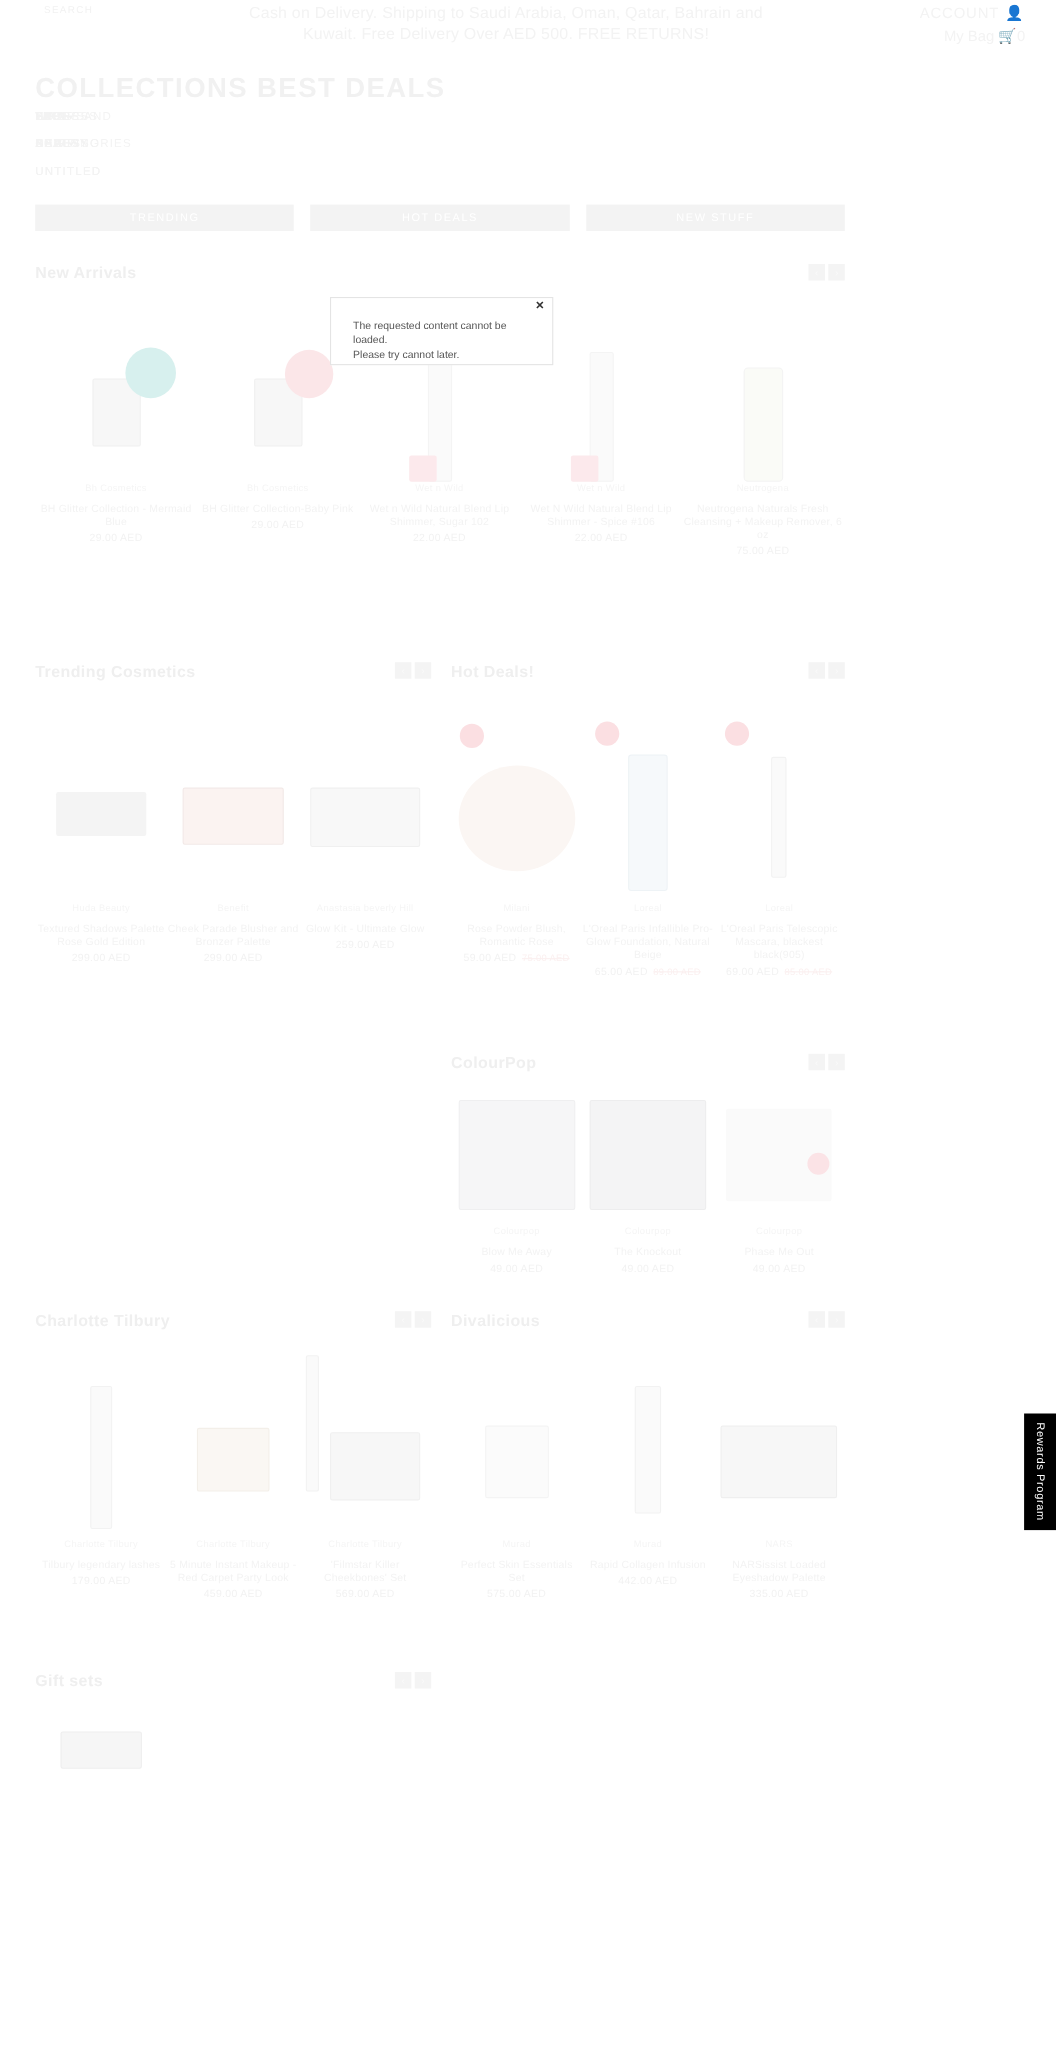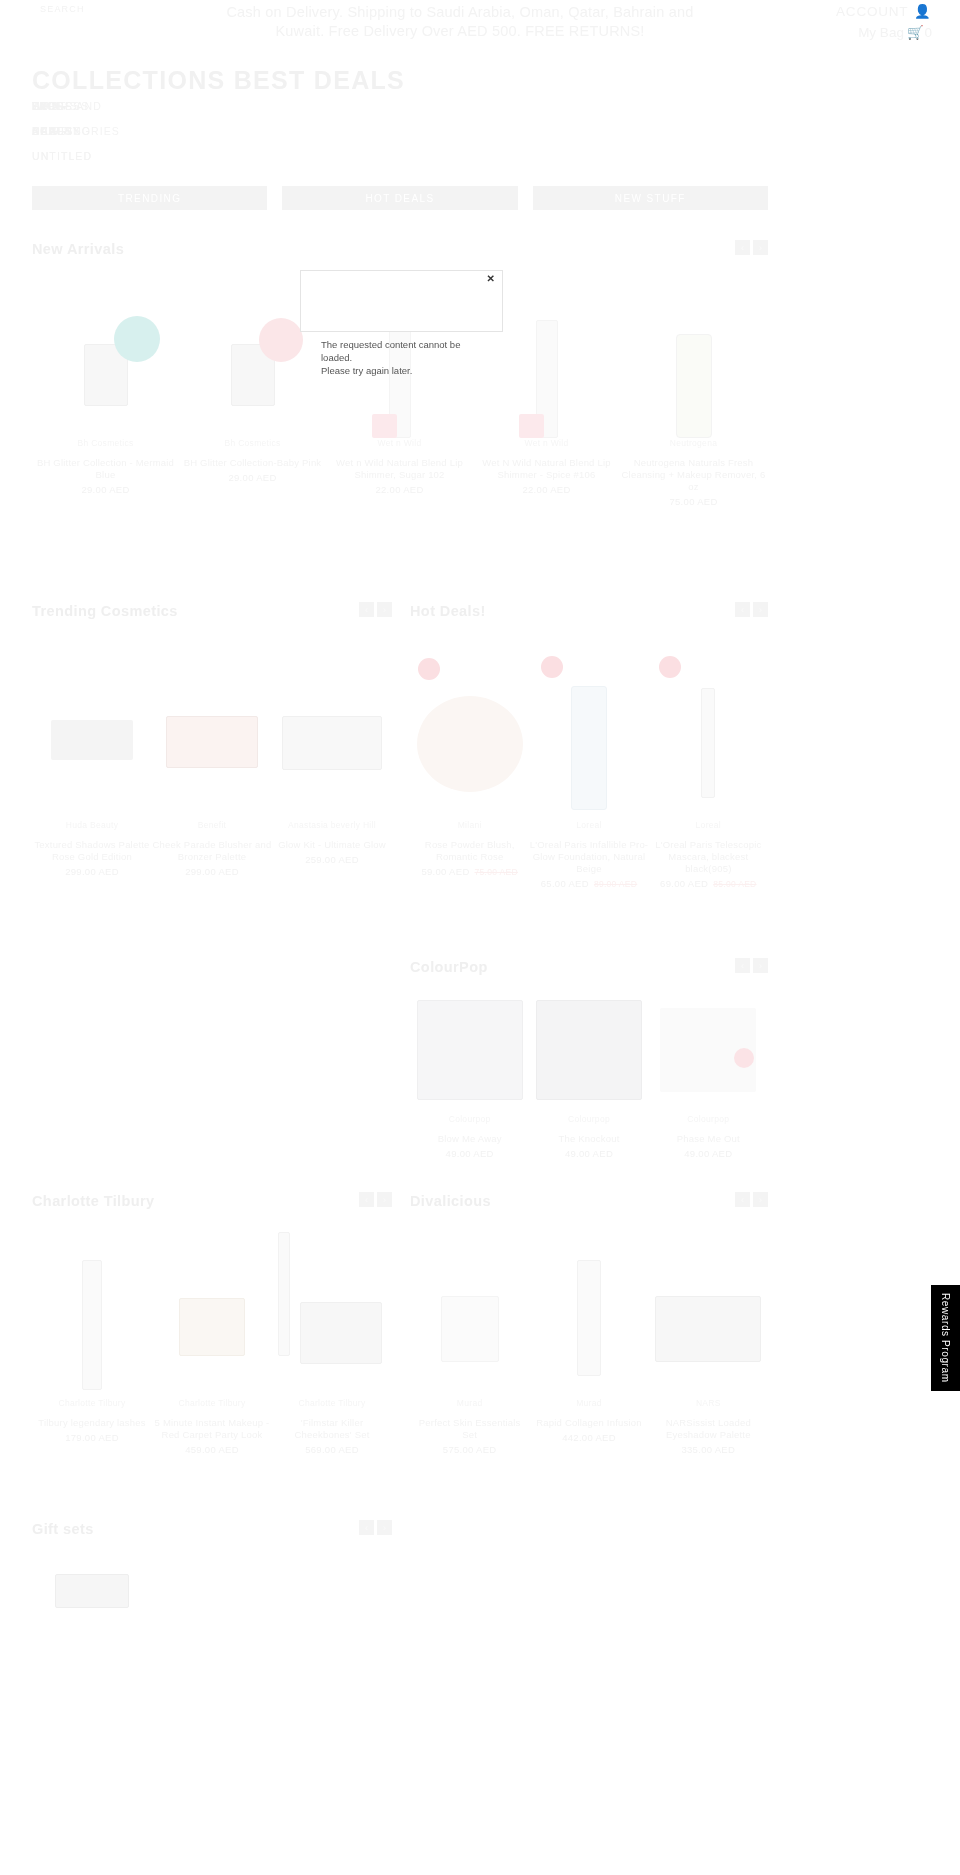--- a/index.html
+++ b/index.html
@@ -81,21 +81,21 @@
   .modal {
     position:absolute; left:300px; top:270px; width:203px; height:62px;
     background:#ffffff; border:1px solid #e4e4e4; z-index:50;
   }
   .modal-close {
     position:absolute; right:7px; top:3px; font-size:10px; color:#333;
     font-weight:700; cursor:pointer; line-height:1;
   }
   .modal-text {
     position:absolute; left:20px; top:19px; right:10px;
-    font-size:9.5px; line-height:13px; color:#555;margin-top:48px;
+    font-size:9.5px; line-height:13px; color:#555;
   }
 
   
   .rewards {
     position:absolute; right:0; top:1285px; width:29px; height:106px;
     background:#000; color:#fff; font-size:10px;
     display:flex; align-items:center; justify-content:center;
     writing-mode:vertical-rl; letter-spacing:.6px; z-index:40;
   }
 </style>
@@ -418,19 +418,19 @@
           <div class="ph" style="width:74px;height:34px;background:#f6f6f6;border:1px solid #eeeeee;margin-top:26px"></div>
         </div>
       </div>
     </div>
   </div>
 
   <div class="modal">
     <div class="modal-close">✕</div>
     <div class="modal-text">
       <div>The requested content cannot be loaded.</div>
-      <div>Please try again later.</div>
+      <div>Please try cannot later.</div>
     </div>
   </div>
 
   <div class="rewards">Rewards Program</div>
 
 </div>
 
 </body></html>

